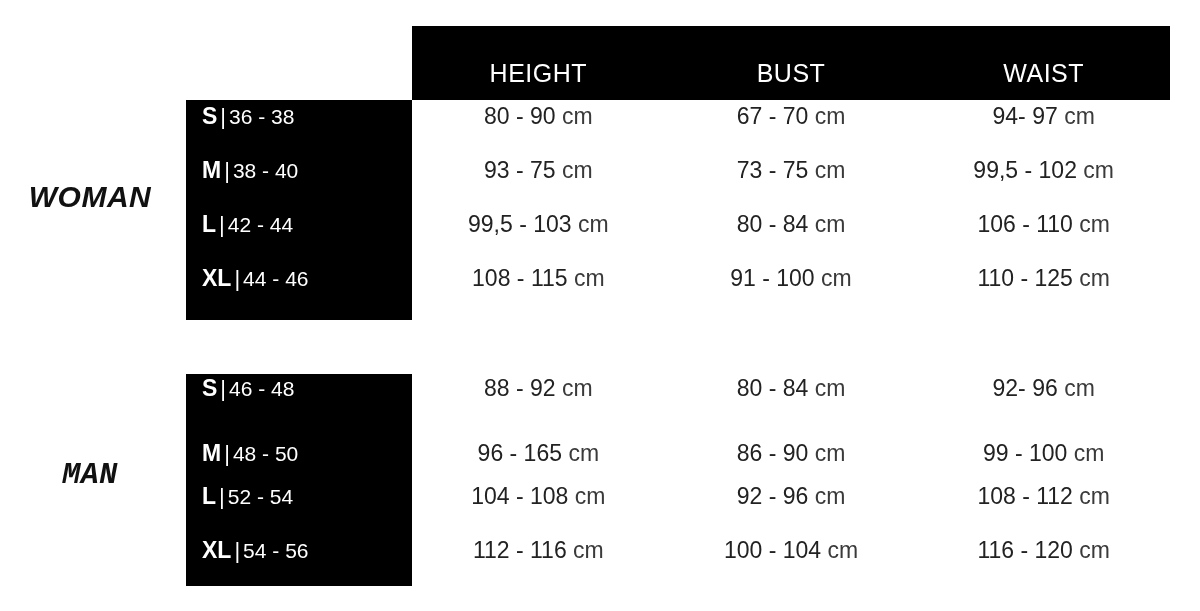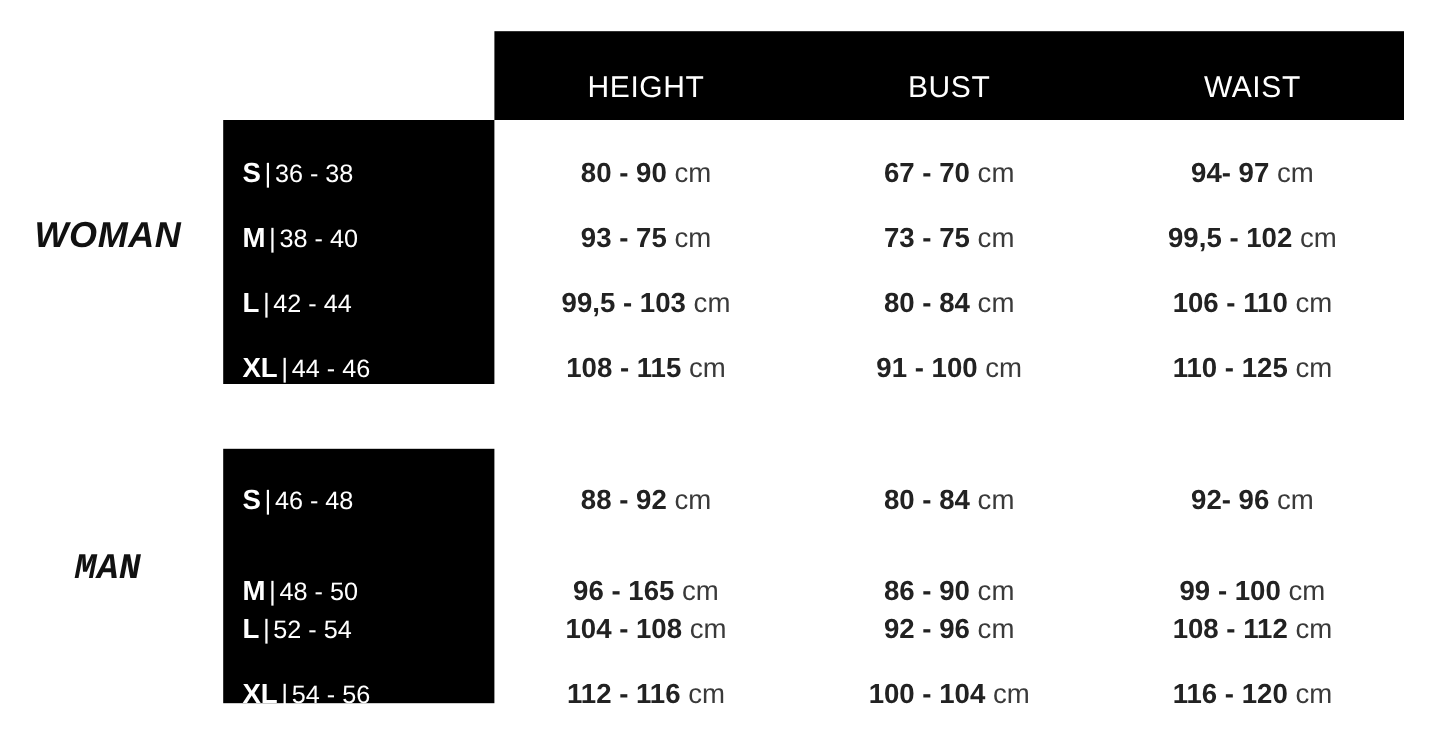--- a/index.html
+++ b/index.html
@@ -68,21 +68,21 @@
   #woman-size-col { top: 100px; height: 220px; }
   #man-size-col   { top: 374px; height: 212px; }
 
   
   .row {
     position: absolute;
     left: 186px;
     width: 984px;
     height: 55px;
     display: flex;
-    align-items: flex-end;
+    align-items: flex-start;
   }
   .size-cell {
     width: 226px;
     box-sizing: border-box;
     padding-left: 16px;
     color: #ffffff;
     font-size: 22px;
     white-space: nowrap;
   }
   .size-cell .sz {
@@ -98,21 +98,21 @@
     font-size: 21px;
   }
   .meas-cell {
     flex: 1 1 0;
     text-align: center;
     font-size: 23px;
     color: #3a3a3a;
     white-space: nowrap;
   }
   .meas-cell .val {
-    font-weight: bold;
+    font-weight: normal;
     color: #222222;
   }
   .meas-cell .unit {
     font-weight: 400;
     color: #3a3a3a;
   }
 </style>
 </head>
 <body>
 
@@ -197,21 +197,21 @@
     <span class="val">88 - 92</span> <span class="unit">cm</span>
   </div>
   <div class="meas-cell">
     <span class="val">80 - 84</span> <span class="unit">cm</span>
   </div>
   <div class="meas-cell">
     <span class="val">92- 96</span> <span class="unit">cm</span>
   </div>
 </div>
 
-<div class="row" style="top:451px">
+<div class="row" style="top:440px">
   <div class="size-cell">
     <span class="sz">M</span><span class="sep">|</span><span class="rng">48 - 50</span>
   </div>
   <div class="meas-cell">
     <span class="val">96 - 165</span> <span class="unit">cm</span>
   </div>
   <div class="meas-cell">
     <span class="val">86 - 90</span> <span class="unit">cm</span>
   </div>
   <div class="meas-cell">

